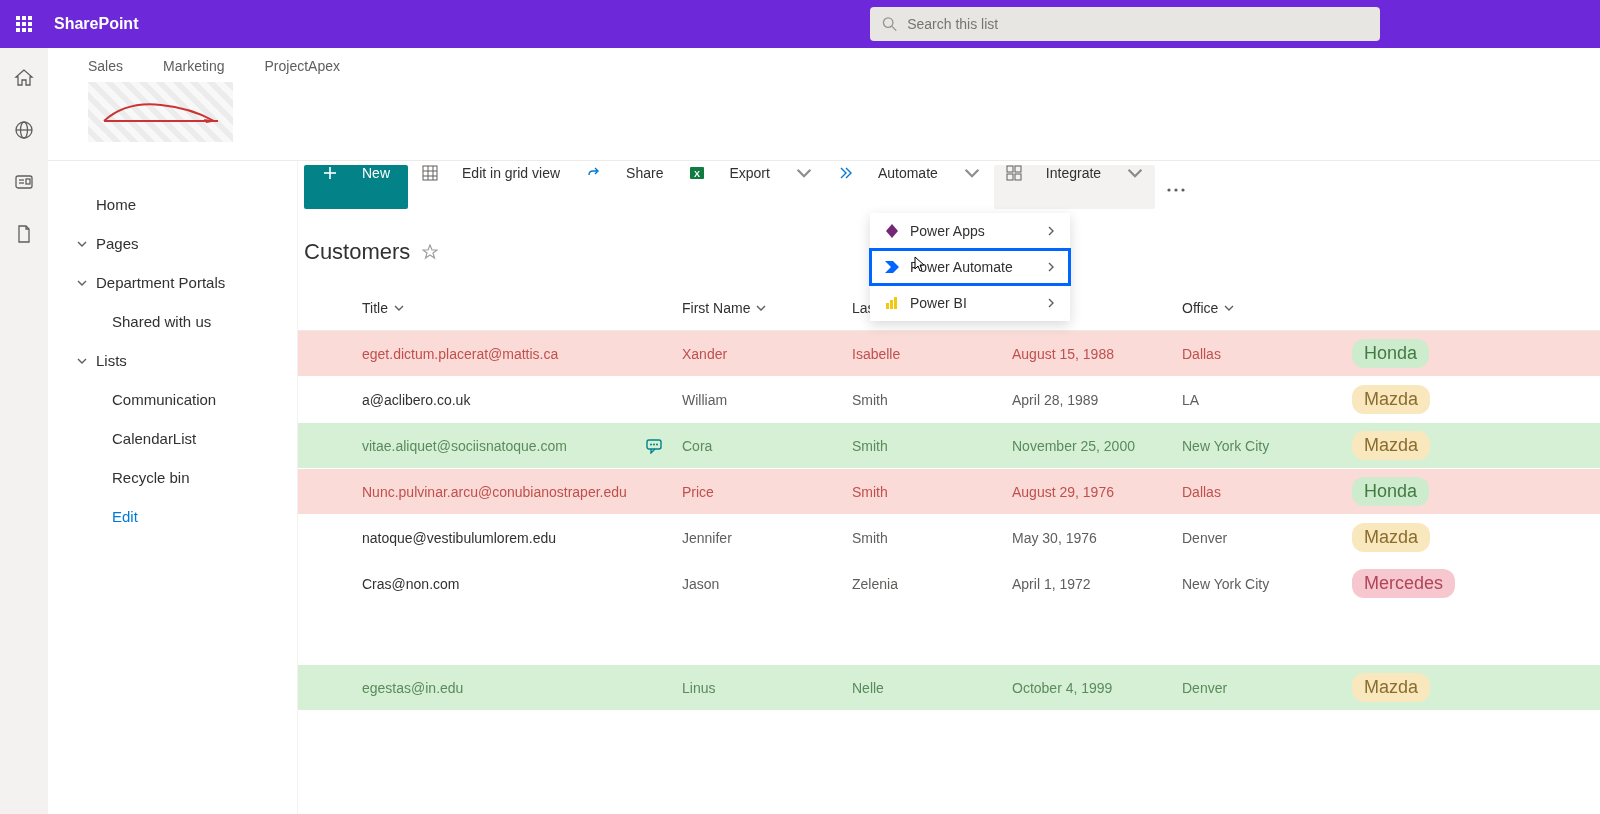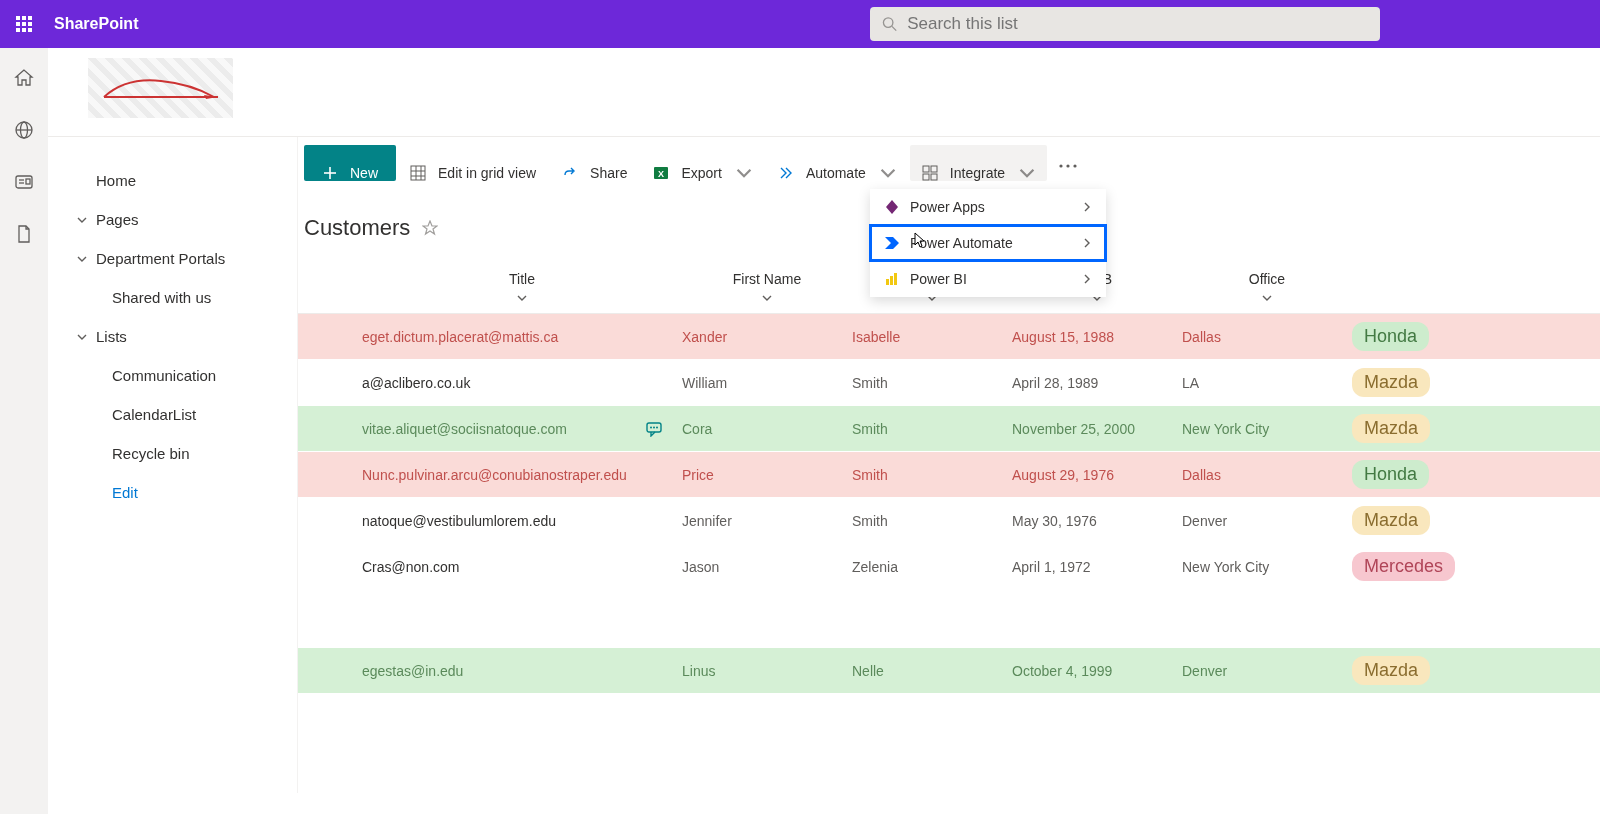--- a/index.html
+++ b/index.html
@@ -7,21 +7,21 @@
 
   
   .suite-bar { height: 48px; background: #6d28d9; display: flex; align-items: center; color: #fff; }
   .waffle { width: 48px; height: 48px; display: flex; align-items: center; justify-content: center; cursor: pointer; }
   .waffle-grid { width: 16px; height: 16px; display: grid; grid-template-columns: repeat(3,4px); grid-template-rows: repeat(3,4px); gap:2px; }
   .waffle-grid span { background:#fff; width:4px; height:4px; }
   .suite-title { font-size: 16px; font-weight: 600; margin-left: 6px; }
   .search-wrap { margin-left: auto; margin-right: 220px; }
   .search-box { width: 510px; height: 34px; background: #e8e6e3; border-radius: 4px; display:flex; align-items:center; padding:0 12px; }
   .search-box svg { width:16px; height:16px; margin-right:10px; opacity:.6; }
-  .search-box input { border:0; background:transparent; outline:0; font-size:17px; width:100%; color:#605e5c; }
+  .search-box input { border:0; background:transparent; outline:0; font-size:14px; width:100%; color:#605e5c; }
 
   
   .app-rail { position:absolute; left:0; top:48px; bottom:0; width:48px; background:#f3f2f1; display:flex; flex-direction:column; align-items:center; padding-top:20px; gap:32px; }
   .app-rail .rail-icon { width:20px; height:20px; color:#605e5c; cursor:pointer; }
 
   
   .content { position:absolute; left:48px; right:0; top:48px; bottom:0; background:#fff; }
 
   
   .hub { padding:10px 40px 18px; border-bottom:1px solid #edebe9; position:relative; }
@@ -36,45 +36,45 @@
   .left-nav { width:250px; padding:24px 0; background:#fff; border-right:1px solid #f3f2f1; }
   .nav-item { padding:11px 28px; font-size:15px; color:#323130; cursor:pointer; display:flex; align-items:center; gap:8px; }
   .nav-item.sub { padding-left:64px; }
   .nav-item.edit { color:#0078d4; }
   .chev { width:12px; height:12px; }
 
   .main { flex:1; padding:0; background:#fff; position:relative; overflow:hidden; }
 
   
   .cmd-bar { height:52px; display:flex; align-items:center; padding:0 6px; gap:2px; }
-  .cmd-btn { display:flex; align-items:flex-end; gap:12px; padding:0 12px; height:36px; font-size:14px; color:#323130; cursor:pointer; border-radius:2px; }
+  .cmd-btn { display:flex; align-items:flex-start; gap:24px; padding:0 12px; height:44px; font-size:14px; color:#323130; cursor:pointer; border-radius:2px; }
   .cmd-btn.new { background:#038387; color:#fff; padding:0 18px; font-weight:400; }
   .cmd-btn.integrate { background:#f3f2f1; }
   .cmd-btn svg { width:16px; height:16px; }
   .cmd-chev { width:10px; height:10px; margin-left:2px; opacity:.7; }
   .more-dots { padding:0 10px; cursor:pointer; color:#605e5c; }
 
   
-  .dropdown { position:absolute; top:52px; left:572px; width:236px; background:#fff; box-shadow:0 4px 12px rgba(0,0,0,.15); z-index:50; }
+  .dropdown { position:absolute; top:52px; left:572px; width:200px; background:#fff; box-shadow:0 4px 12px rgba(0,0,0,.15); z-index:50; }
   .dd-item { display:flex; align-items:center; gap:10px; padding:10px 14px; font-size:14px; color:#323130; cursor:pointer; position:relative; }
   .dd-item.highlight { outline:3px solid #0066ff; outline-offset:-2px; background:#fff; }
   .dd-item svg.icon { width:16px; height:16px; }
   .dd-item .dd-chev { margin-left:auto; width:10px; height:10px; color:#605e5c; }
   .cursor-ptr { position:absolute; left:42px; top:6px; width:18px; height:18px; }
 
   
   .list-title-row { display:flex; align-items:center; gap:12px; padding:26px 6px 20px; }
   .list-title { font-size:22px; font-weight:400; color:#323130; }
   .star { color:#a19f9d; cursor:pointer; }
 
   
   .tbl { width:100%; }
   .thead, .trow { display:grid; grid-template-columns: 64px 320px 170px 160px 170px 170px 160px; align-items:center; min-height:46px; font-size:14px; }
   .thead { color:#323130; font-weight:400; border-bottom:1px solid #edebe9; }
-  .th { display:flex; align-items:center; gap:6px; cursor:pointer; color:#323130; padding:10px 0;flex-direction:column;}
+  .th { display:flex; align-items:center; gap:6px; cursor:pointer; color:#323130; padding:10px 0;}
   .th .hchev { width:10px; height:10px; color:#605e5c; }
   .trow { color:#605e5c; border-bottom:1px solid #fff; }
   .trow .cell-title { color:#323130;text-align:right; }
   .row-pink { background:#fadbd8; color:#c0504d; }
   .row-pink .cell-title { color:#c0504d; }
   .row-green { background:#d5f0d5; color:#5b8a5b; }
   .row-green .cell-title { color:#5b8a5b; }
   .row-plain { background:#fff; }
   .gap-row { height:58px; }
   .badge { display:inline-block; padding:4px 12px; border-radius:12px; font-size:18px; }
@@ -130,20 +130,25 @@
     </svg>
   <svg class="rail-icon" viewBox="0 0 20 20">
       <path d="M5 2 L12 2 L15 5 L15 18 L5 18 Z" fill="none" stroke="#605e5c" stroke-width="1.3"></path>
       <path d="M12 2 L12 5 L15 5" fill="none" stroke="#605e5c" stroke-width="1.3"></path>
     </svg>
 </div>
 
 <div class="content">
 
   <div class="hub">
+    <div class="hub-links">
+      <span>Sales</span>
+      <span>Marketing</span>
+      <span>ProjectApex</span>
+    </div>
     <div class="logo-box">
       <svg viewBox="0 0 130 38">
         <path d="M8 28 Q 30 8 65 12 Q 95 15 118 28" fill="none" stroke="#c33" stroke-width="2"></path>
         <path d="M8 28 L 122 28" stroke="#c33" stroke-width="2"></path>
         <path d="M108 26 L122 28 L110 30 Z" fill="#c33"></path>
       </svg>
     </div>
   </div>
 
   <div class="body-split">

